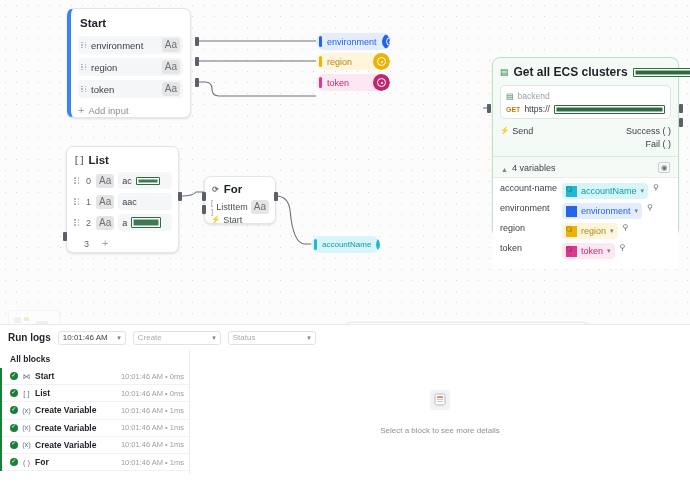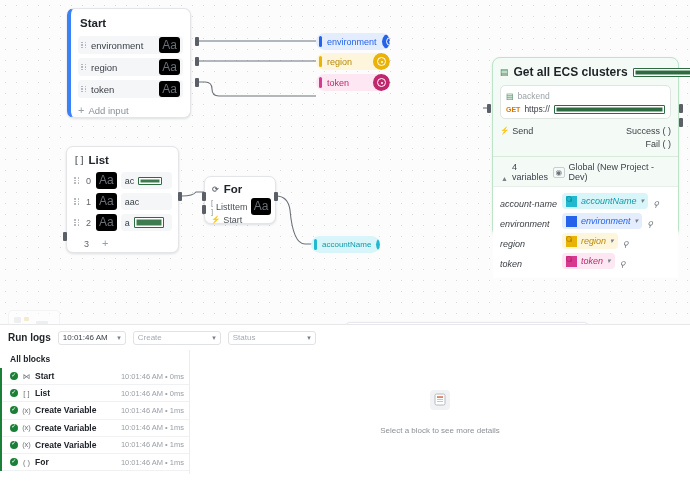--- a/index.html
+++ b/index.html
@@ -39,21 +39,21 @@
   .input-row {
     display: flex; align-items: center; justify-content: space-between;
     margin: 0 7px 4px 7px; height: 18px;
     background: #f5f6f8; border-radius: 4px; padding: 0 3px 0 2px;
   }
   .grip { width: 8px; height: 10px; flex: none; display: flex; flex-wrap: wrap;
           align-content: center; gap: 1px 2px; padding-left: 1px;}
   .grip i { width: 1.5px; height: 1.5px; background: #a9adb4; border-radius: 50%; display: block; }
   .input-name { flex: 1; font-size: 9.5px; color: #3c4149; padding-left: 3px; }
   .type-badge {
-    font-size: 12px; color: #6a7078; background: #000000;
+    font-size: 10px; color: #6a7078; background: #e5e5e5;
     border-radius: 3px; padding: 1px 3px; line-height: 1.2;
   }
   .add-input {
     display: flex; align-items: center; gap: 4px; font-size: 9.5px;
     color: #8b9097; margin: 3px 7px 0 7px; height: 16px;
   }
   .plus-ico { font-size: 11px; color: #9aa0a7; line-height: 1; }
 
   
   #list-node { left: 66px; top: 146px; width: 113px; height: 107px; padding: 7px 0 0 0;}
@@ -139,21 +139,21 @@
   .get-tag { font-size: 7px; font-weight: bold; color: #d97706; }
   .url-proto { font-size: 8.5px; color: #3c4149; }
   #ecs-ports { padding: 5px 7px 0 7px; }
   .ecs-port-row { display: flex; align-items: center; justify-content: space-between;
                   font-size: 9px; color: #3c4149; height: 13px; }
   #ecs-divider { height: 1px; background: #dceade; margin: 6px 0 0 0; }
   #vars-head { display: flex; align-items: center; justify-content: space-between;
                padding: 5px 8px 4px 8px; font-size: 9px; color: #3c4149; }
   .chev { font-size: 7px; color: #7b8189; }
   #vars-list { background: #fff; border-top: 1px solid #e6efe8; padding: 5px 7px 6px 7px; }
-  .var-row { display: flex; align-items: flex-end; height: 17px; margin-bottom: 3px; font-style: italic; }
+  .var-row { display: flex; align-items: flex-start; height: 17px; margin-bottom: 3px; }
   .var-key { font-size: 9px; color: #3c4149; width: 62px; flex: none; }
   .var-pill { display: flex; align-items: center; gap: 4px; height: 16px;
               border-radius: 4px; padding: 0 4px; font-size: 9px; }
   .pin { font-size: 8px; color: #6b7178; margin-left: 5px; }
 
   
   #logs { position: absolute; left: 0; top: 324px; width: 690px; height: 149px;
           background: #fff; border-top: 1px solid #e6e8eb; }
   #logs-bar { display: flex; align-items: center; gap: 7px; padding: 6px 8px; height: 25px; }
   #logs-title { font-size: 10px; font-weight: bold; color: #1f2328; }
@@ -416,21 +416,20 @@
         </div>
       </div>
       <div id="ecs-divider"></div>
       <div id="vars-head">
         <span style="display:flex;align-items:flex-end;gap:4px">
           <span class="chev">▲</span>
           <span>4 variables</span>
         </span>
         <span style="display:flex;align-items:center;gap:4px">
           <span style="font-size:7.5px;color:#6b7178;border:1px solid #c9ced4;border-radius:2px;padding:0 1.5px">◉</span>
-          <span>Global (New Project - Dev)</span>
         </span>
       </div>
       <div id="vars-list">
         <div class="var-row">
           <span class="var-key">account-name</span>
           <span class="var-pill" style="background:#d8f6fa;color:#0d9aa8">
             <span class="pill-ico" style="background:#22b8cf;width:11px;height:11px;margin:0">
                 <i class="circ-ico" style="width:6px;height:6px"></i>
               </span>
             <span>accountName</span>

